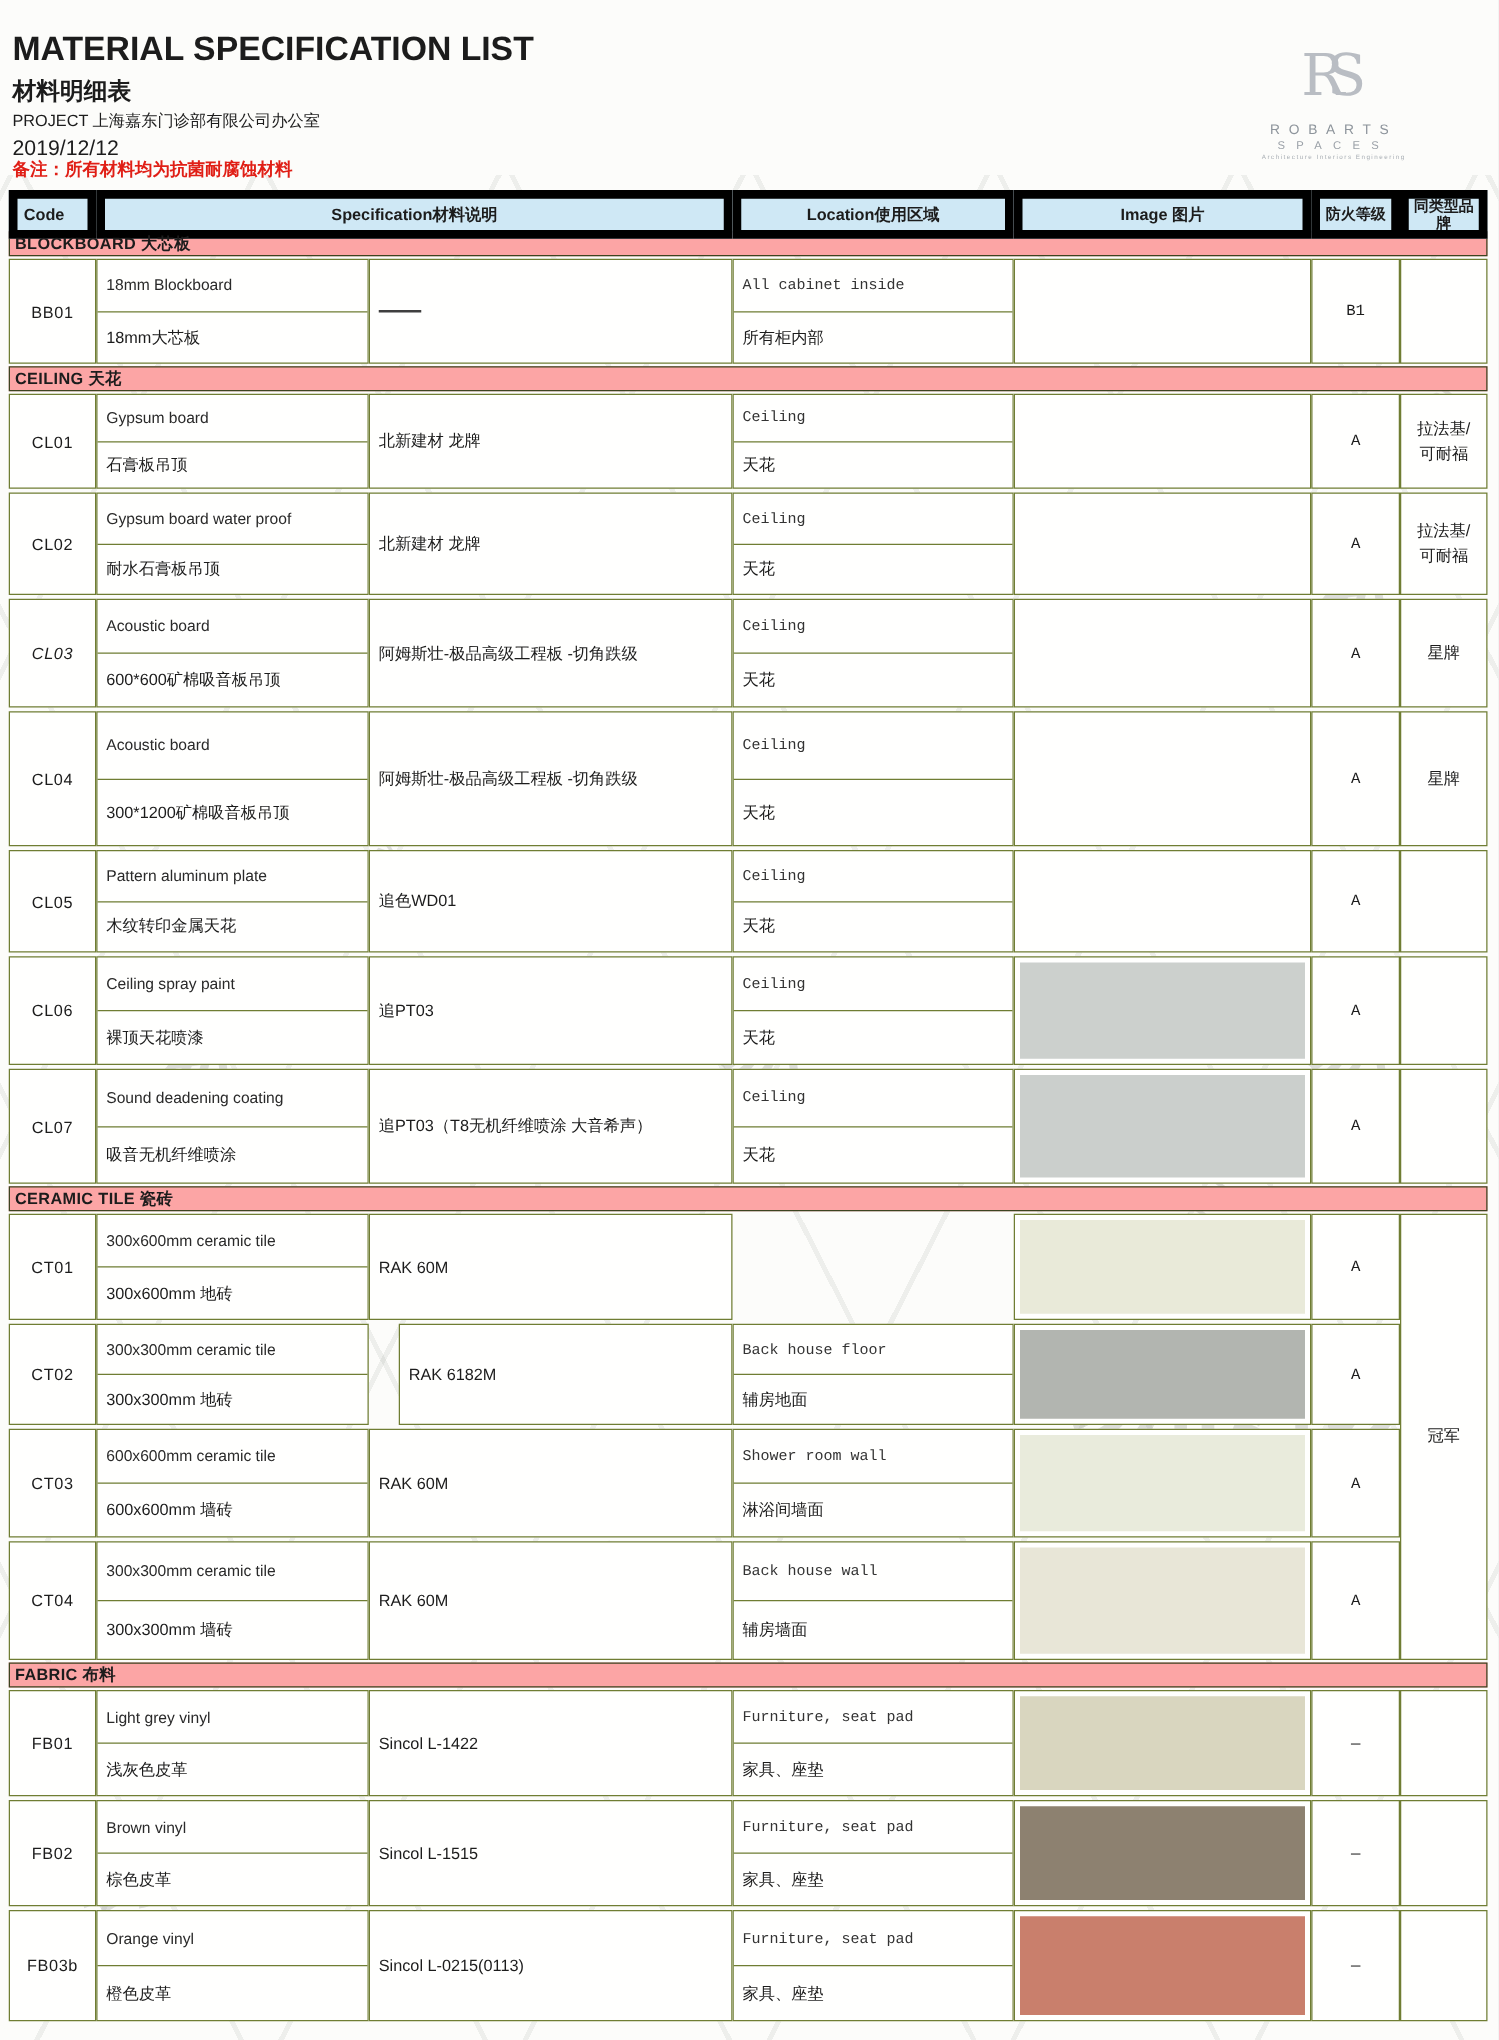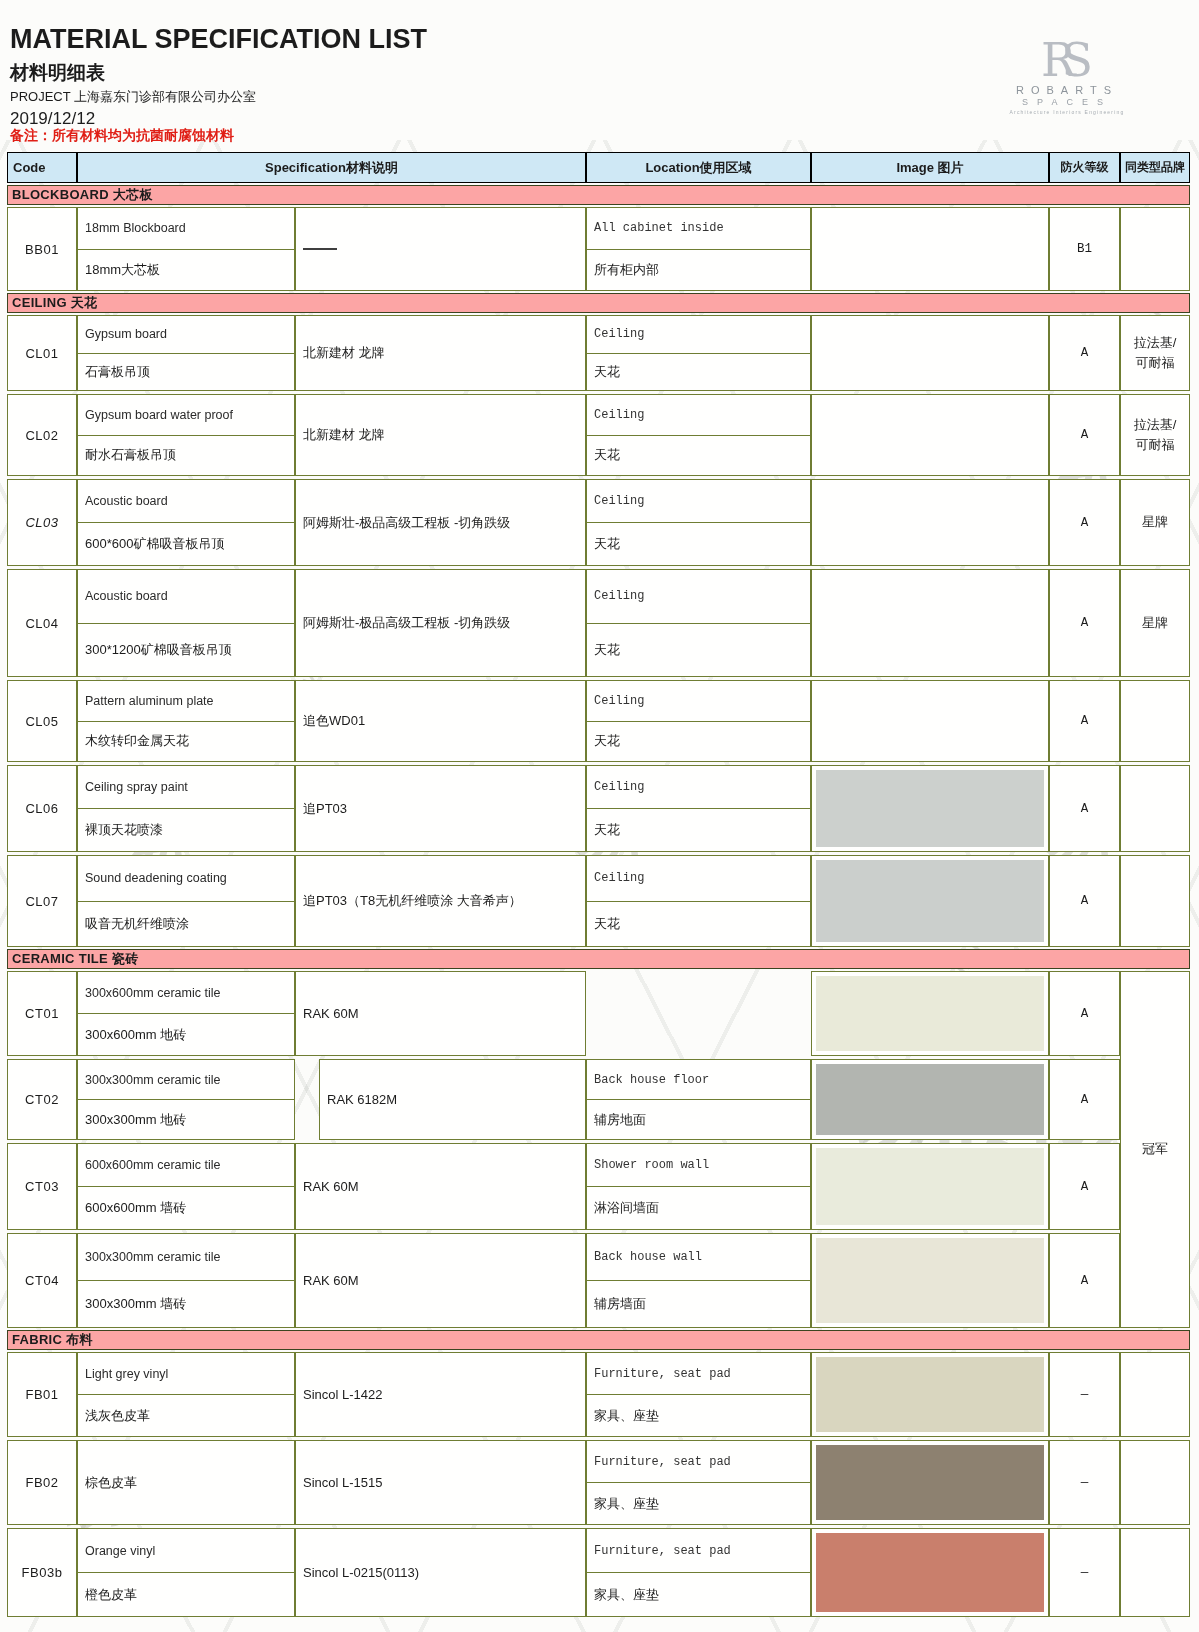--- a/index.html
+++ b/index.html
@@ -10,33 +10,33 @@
   }
   
   .doc-title{position:absolute; left:10px; top:24px; font-size:27px; font-weight:bold; letter-spacing:0px;}
   .doc-subtitle{position:absolute; left:10px; top:60px; font-size:19px; font-weight:bold;}
   .doc-project{position:absolute; left:10px; top:88px; font-size:13px;}
   .doc-date{position:absolute; left:10px; top:109px; font-size:17px;}
   .doc-note{position:absolute; left:10px; top:127px; font-size:14px; font-weight:bold; color:#e01f16;}
   
   .logo{position:absolute; right:52px; top:38px; width:160px; text-align:center; color:#999fa6;}
   .logo .monogram{font-family:"DejaVu Serif",serif; font-size:46px; line-height:44px; color:#b9bdc3; letter-spacing:-14px; padding-right:14px;}
-  .logo .nm1{font-size:11px; letter-spacing:7px; margin-top:2px; color:#8d949b;}
+  .logo .nm1{font-size:11px; letter-spacing:7px; margin-top:16px; color:#8d949b;}
   .logo .nm2{font-size:9px; letter-spacing:9px; margin-top:1px; color:#9aa0a7;}
   .logo .tag{font-size:5px; letter-spacing:1.2px; margin-top:2px; color:#a7adb3; white-space:nowrap;}
   
   #wm-lines{position:absolute; inset:140px 0 0 0; pointer-events:none;
     background:
       repeating-linear-gradient(63deg, transparent 0 170px, rgba(110,120,110,0.10) 170px 174px),
       repeating-linear-gradient(-63deg, transparent 0 170px, rgba(110,120,110,0.10) 170px 174px);}
   .wm{position:absolute; pointer-events:none; color:rgba(135,140,135,0.27); font-weight:bold; white-space:nowrap;}
   
   #table-root{position:absolute; left:7px; top:152px; width:1183px;}
   .hdr-grid{display:grid; grid-template-columns:70px 509px 225px 238px 71px 70px; height:31px;}
-  .hdr-cell{background:#cfe8f5; border:1px solid #000000; box-sizing:border-box; font-weight:bold;
+  .hdr-cell{background:#cfe8f5; border:7px solid #000000; box-sizing:border-box; font-weight:bold;
     font-size:13px; display:flex; align-items:center; justify-content:center; text-align:center; line-height:1.05; padding:0 1px;}
   .hdr-cell.first{justify-content:flex-start; padding-left:5px;}
   .hdr-cell.small{font-size:12px;}
   .band{background:#fca5a5; border:1px solid #3c4420; box-sizing:border-box; height:20px;
     font-weight:bold; font-size:13px; line-height:18px; padding-left:4px; margin-top:2px; letter-spacing:0.3px;}
   .section-grid{display:grid; row-gap:3px; margin-top:2px;}
   .cell{background:#fffffe; border:1px solid #6f7d33; box-sizing:border-box; position:relative;}
   .split{display:flex; flex-direction:column;}
   .split .top{flex:1; border-bottom:1.4px solid #6f7d33; display:flex; align-items:center; padding:2px 7px;}
   .split .bot{flex:1; display:flex; align-items:center; padding:2px 7px;}
@@ -284,20 +284,21 @@
             <div class="top loc-en">Furniture, seat pad</div>
             <div class="bot loc-cn">家具、座垫</div>
           </div>
           <div class="cell" style="grid-area: 1 / 5;">
             <div class="swatch" style="background: rgb(217, 214, 191);"></div>
           </div>
           <div class="cell center fire-cell" style="grid-area: 1 / 6;">—</div>
           <div class="cell center sim-cell" style="grid-area: 1 / 7;"></div>
           <div class="cell center code-cell" style="grid-area: 2 / 1;">FB02</div>
           <div class="cell split" style="grid-area: 2 / 2;">
+            <div class="top spec-en">Brown vinyl</div>
             <div class="bot spec-cn">棕色皮革</div>
           </div>
           <div class="cell brand-cell" style="grid-area: 2 / 3;">Sincol L-1515</div>
           <div class="cell split" style="grid-area: 2 / 4;">
             <div class="top loc-en">Furniture, seat pad</div>
             <div class="bot loc-cn">家具、座垫</div>
           </div>
           <div class="cell" style="grid-area: 2 / 5;">
             <div class="swatch" style="background: rgb(141, 129, 112);"></div>
           </div>

